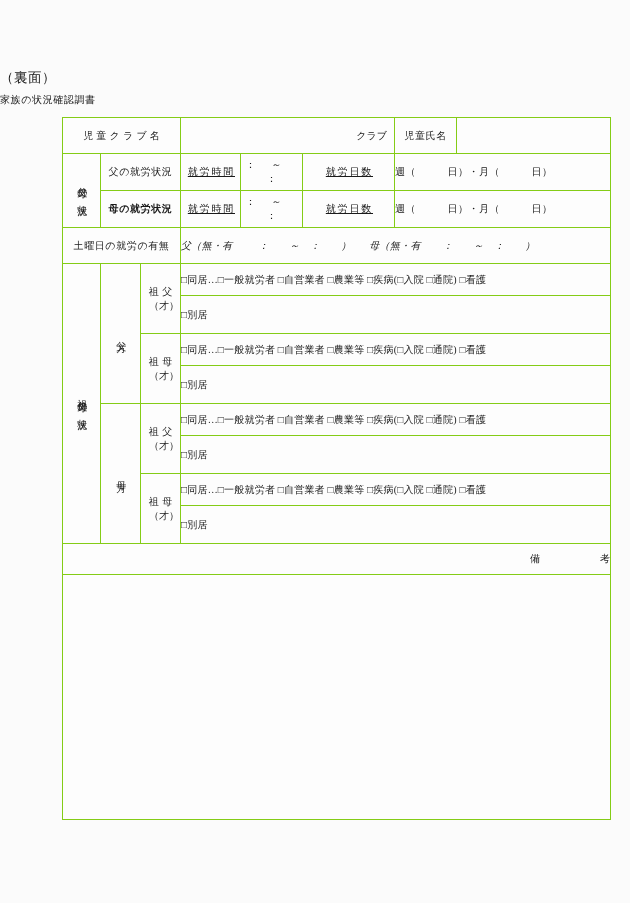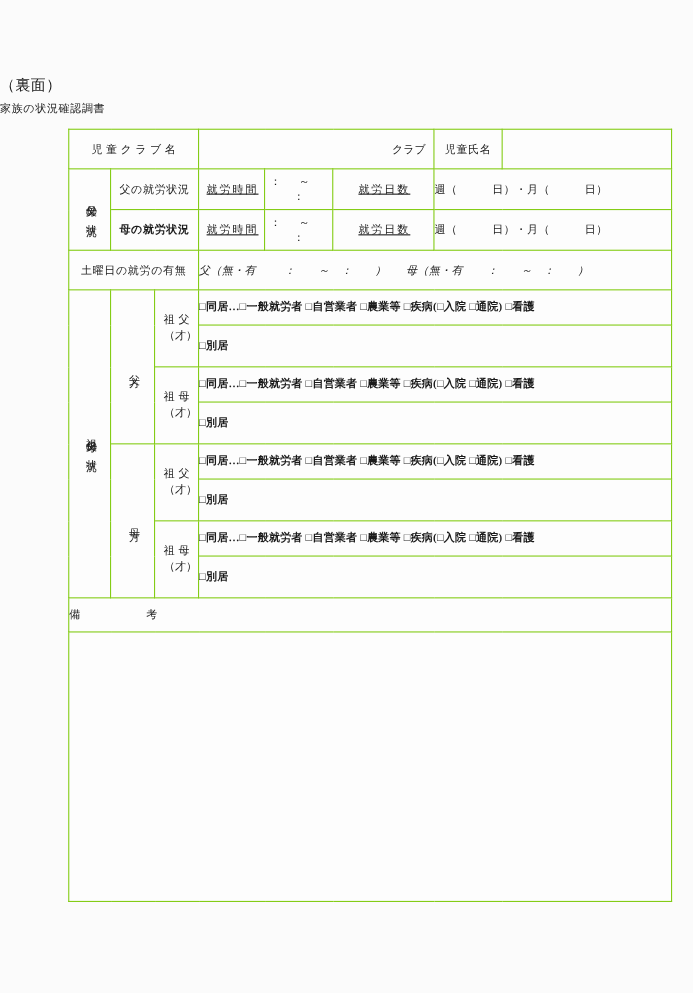--- a/index.html
+++ b/index.html
@@ -93,21 +93,20 @@
     justify-content: space-around;
     padding: 0 8px;
   }
 
   .chk-line {
     padding: 7px 0 7px 8px;
     line-height: 15px;
     font-size: 9.5px;
     letter-spacing: 0.2px;
     white-space: nowrap;
-    font-weight: bold;
   }
 
   .time-cell {
     text-align: center;
     letter-spacing: 0px;
   }
   .time-cell .sepgap { display: inline-block; width: 16px; }
 
   .days-cell {
     padding-left: 10px;
@@ -119,21 +118,21 @@
     padding-left: 9px;
     letter-spacing: 0.3px;
     white-space: nowrap;
     font-style: italic;
   }
   .sat-cell .sg { display: inline-block; width: 22px; }
   .sat-cell .sg2 { display: inline-block; width: 18px; }
   .sat-cell .sg3 { display: inline-block; width: 26px; }
 
   .remarks-head {
-    text-align: left;
+    text-align: right;
     letter-spacing: 0px;
     height: 30px;
   }
   .remarks-head .bg { display: inline-block; width: 60px; }
 
   .remarks-body {
     height: 244px;
   }
 </style>
 </head>

